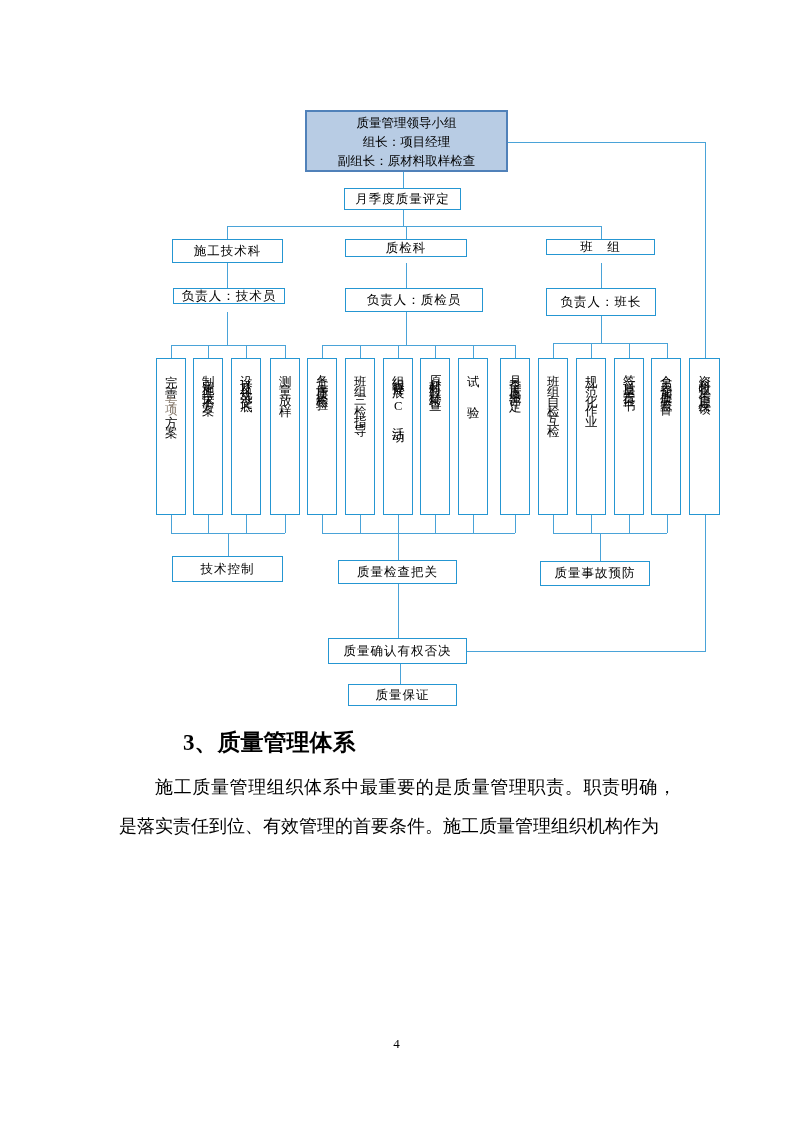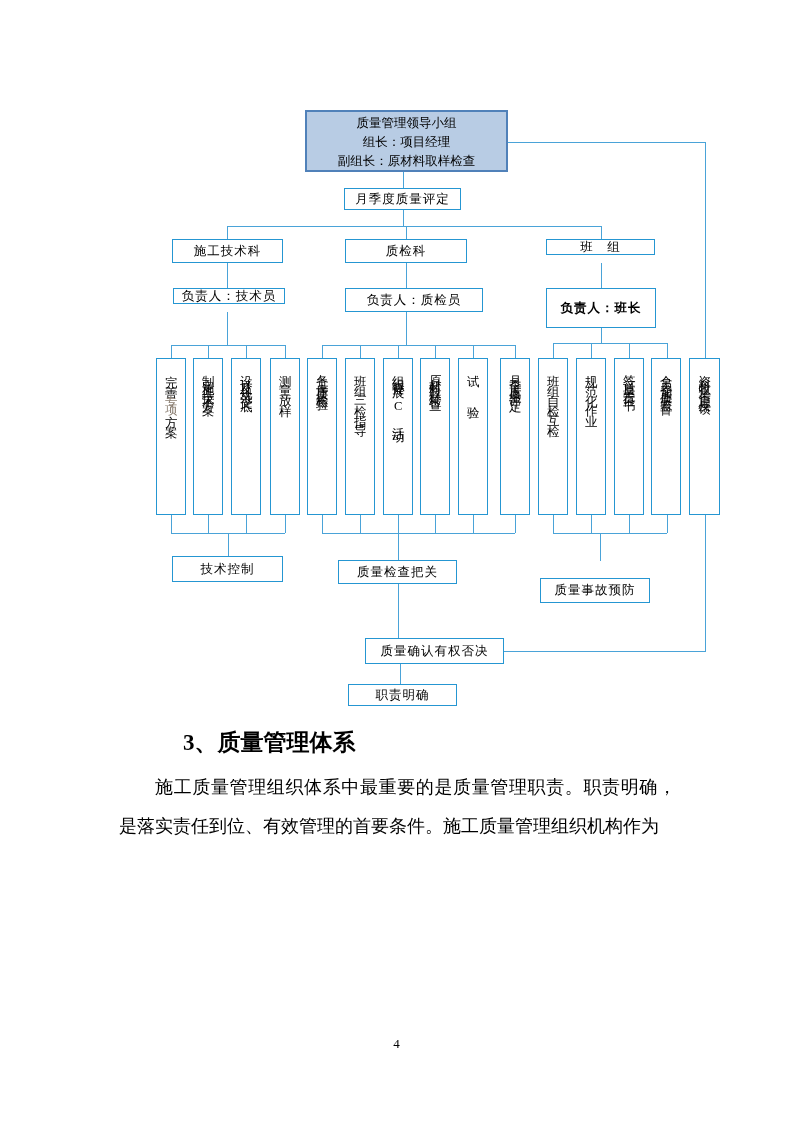--- a/index.html
+++ b/index.html
@@ -140,26 +140,26 @@
 
     <div class="box leader" style="left:305px;top:110px;width:203px;height:62px;">
       <div>质量管理领导小组</div>
       <div>组长：项目经理</div>
       <div>副组长：原材料取样检查</div>
     </div>
 
     <div class="box hbox" style="left:344px;top:188px;width:117px;height:22px;">月季度质量评定</div>
 
     <div class="box hbox" style="left:172px;top:239px;width:111px;height:24px;">施工技术科</div>
-    <div class="box hbox" style="left:345px;top:239px;width:122px;height:24px;">质检科</div>
+    <div class="box hbox" style="left:345px;top:239px;width:122px;height:18px;">质检科</div>
     <div class="box hbox" style="left:546px;top:239px;width:109px;height:16px;">班　组</div>
 
     <div class="box hbox" style="left:173px;top:288px;width:112px;height:16px;">负责人：技术员</div>
     <div class="box hbox" style="left:345px;top:288px;width:138px;height:24px;">负责人：质检员</div>
-    <div class="box hbox" style="left:546px;top:288px;width:110px;height:40px;font-weight:bold;">负责人：班长</div>
+    <div class="box hbox" style="left:546px;top:288px;width:110px;height:28px;">负责人：班长</div>
 
     <div class="box vbox" style="left:156px;">
       <span class="vt"><span>完善</span><span class="muted">专项</span><span>方案</span></span>
     </div>
     <div class="box vbox tight" style="left:193px;">
       <span class="vt">制定施工技术方案</span>
     </div>
     <div class="box vbox tight" style="left:231px;">
       <span class="vt">设计及规范交底</span>
     </div>
@@ -198,24 +198,24 @@
     <div class="box vbox tight" style="left:651px;">
       <span class="vt">全员参加质量监督</span>
     </div>
 
     <div class="box vbox tight" style="left:689px;width:31px;">
       <span class="vt">资料收集信息反馈</span>
     </div>
 
     <div class="box hbox" style="left:172px;top:556px;width:111px;height:26px;">技术控制</div>
     <div class="box hbox" style="left:338px;top:560px;width:119px;height:24px;">质量检查把关</div>
-    <div class="box hbox" style="left:540px;top:578px;width:110px;height:25px;">质量事故预防</div>
-
-    <div class="box hbox" style="left:328px;top:638px;width:139px;height:26px;margin-left:37px;">质量确认有权否决</div>
-    <div class="box hbox" style="left:348px;top:684px;width:109px;height:22px;">职责明确</div>
+    <div class="box hbox" style="left:540px;top:561px;width:110px;height:25px;">质量事故预防</div>
+
+    <div class="box hbox" style="left:328px;top:638px;width:139px;height:26px;">质量确认有权否决</div>
+    <div class="box hbox" style="left:348px;top:684px;width:109px;height:22px;">质量保证</div>
   </div>
 
   <div class="content">
     <div class="h-main">3、质量管理体系</div>
     <p class="para">施工质量管理组织体系中最重要的是质量管理职责。职责明确，是落实责任到位、有效管理的首要条件。施工质量管理组织机构作为</p>
   </div>
 
   <div class="pageno">4</div>
 </div>
 

